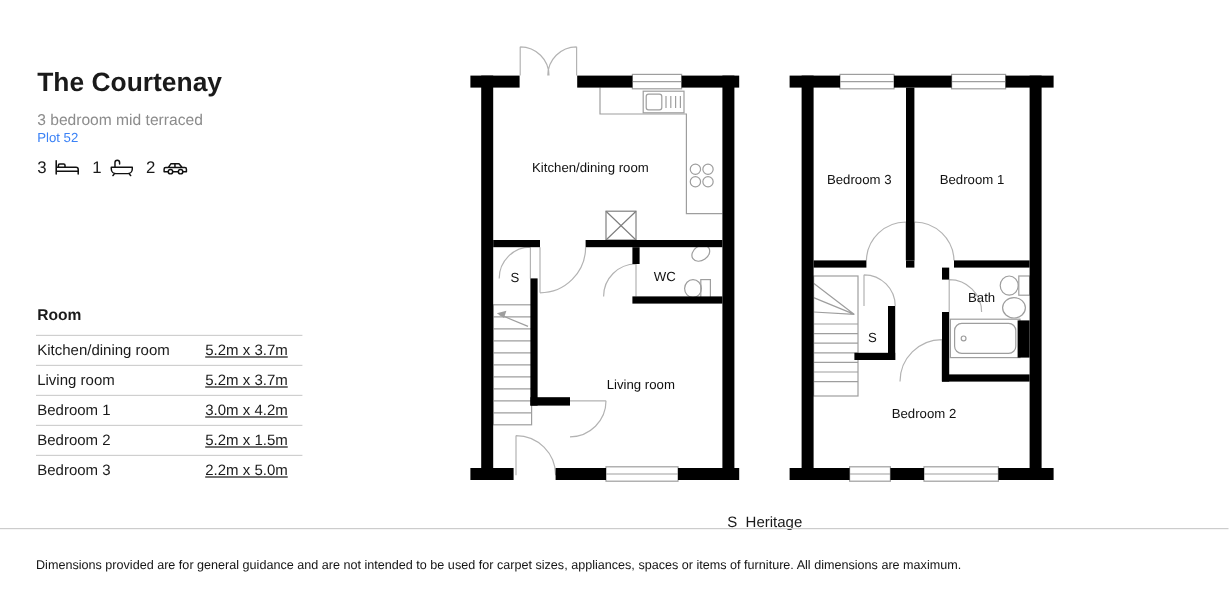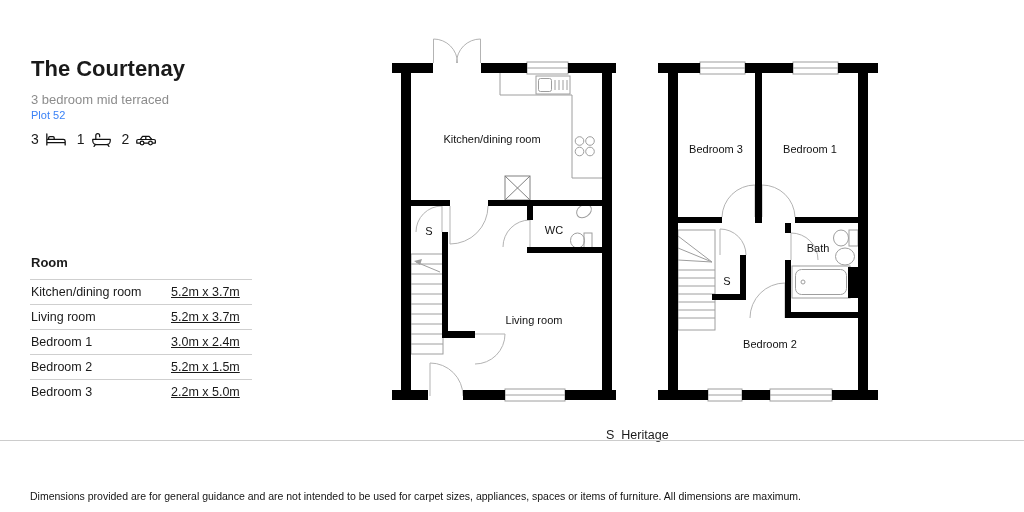--- a/index.html
+++ b/index.html
@@ -20,21 +20,21 @@
   .rt-dim{flex:1;text-decoration:underline;}
   .plan{position:absolute;}
   .plan text{font-size:11px;fill:#111;font-family:"Liberation Sans",sans-serif;}
   .walls rect{fill:#000;}
   .windows rect{fill:#fff;stroke:#9e9e9e;stroke-width:1;}
   .windows line{stroke:#9e9e9e;stroke-width:1;}
   .fixtures{stroke:#9e9e9e;stroke-width:1;fill:none;}
   .doors{stroke:#b3b3b3;stroke-width:1;fill:none;}
   .legend{left:606px;top:428px;display:flex;gap:7px;font-size:12.5px;align-items:baseline;}
   .footer-divider{left:0;top:440px;width:1024px;height:1px;background:#cccccc;}
-  .disclaimer{left:30px;top:465px;font-size:10.5px;color:#141414;margin-top:25px;}
+  .disclaimer{left:30px;top:465px;font-size:10.5px;color:#141414;}
 </style>
 </head>
 <body>
 
 <div class="page">
 
   <div class="abs house-title">The Courtenay</div>
   <div class="abs desc">3 bedroom mid terraced</div>
   <div class="abs plot">Plot 52</div>
 
@@ -72,21 +72,21 @@
     <div class="rt-row">
       <div class="rt-room">Kitchen/dining room</div>
       <div class="rt-dim">5.2m x 3.7m</div>
     </div>
     <div class="rt-row">
       <div class="rt-room">Living room</div>
       <div class="rt-dim">5.2m x 3.7m</div>
     </div>
     <div class="rt-row">
       <div class="rt-room">Bedroom 1</div>
-      <div class="rt-dim">3.0m x 2.4m</div>
+      <div class="rt-dim">3.0m x 4.2m</div>
     </div>
     <div class="rt-row">
       <div class="rt-room">Bedroom 2</div>
       <div class="rt-dim">5.2m x 1.5m</div>
     </div>
     <div class="rt-row">
       <div class="rt-room">Bedroom 3</div>
       <div class="rt-dim">2.2m x 5.0m</div>
     </div>
   </div>

